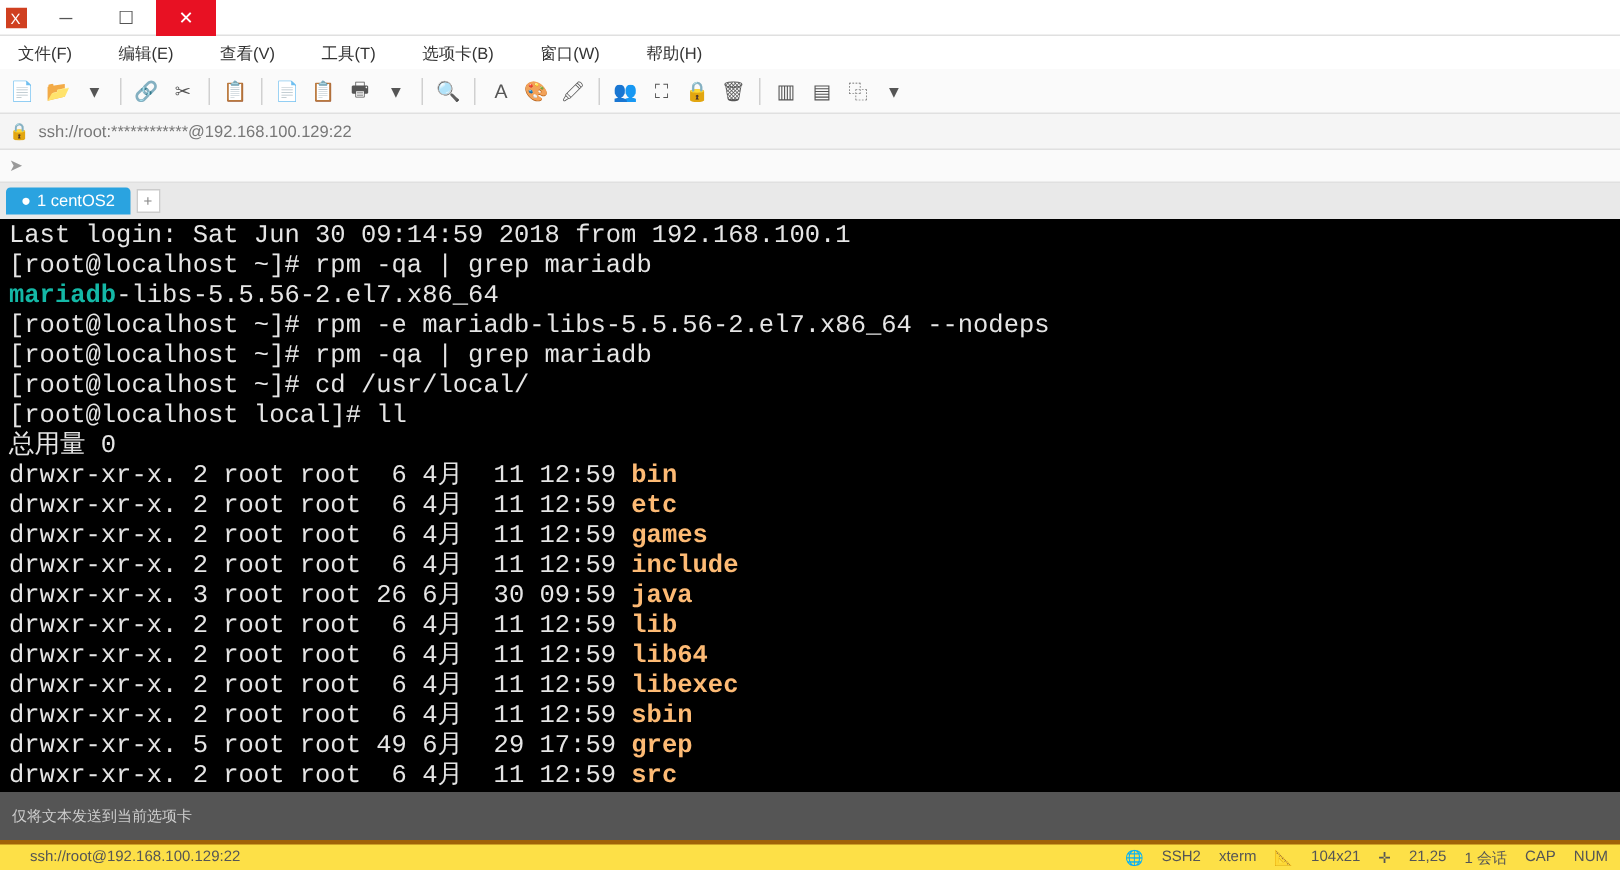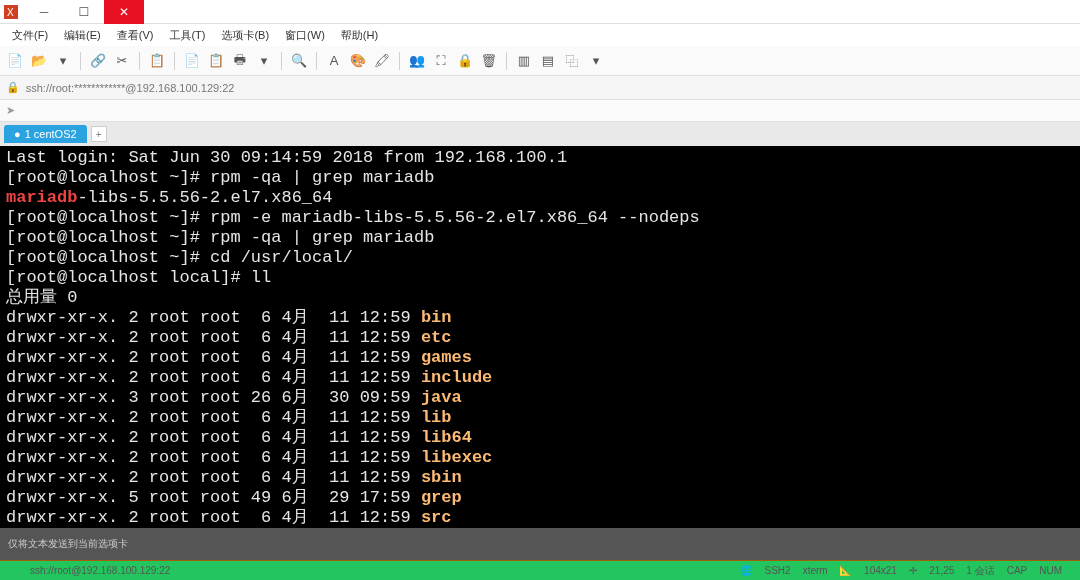--- a/index.html
+++ b/index.html
@@ -3,35 +3,35 @@
 <meta charset="utf-8">
 <style>
 * { margin:0; padding:0; box-sizing:border-box; }
 body { font-family:"Microsoft YaHei",Tahoma,sans-serif; font-size:12px; background:#fff; width:1080px; height:580px; overflow:hidden; display:flex; flex-direction:column; }
 .titlebar { background:#fff; height:24px; display:flex; align-items:center; padding:0 4px; border-bottom:1px solid #e0e0e0; }
 .titlebar .icon { width:14px; height:14px; margin-right:6px; }
 .titlebar .title { flex:1; color:#333; font-size:11px; }
 .winbtns { display:flex; }
 .winbtns div { width:40px; height:24px; display:flex; align-items:center; justify-content:center; color:#555; font-size:12px; }
 .winbtns .close { background:#e81123; color:#fff; }
-.menubar { height:22px; display:flex; align-items:center; padding:0 6px; gap:4px; background:#fff; }
+.menubar { height:22px; display:flex; align-items:center; padding:0 6px; gap:19px; background:#fff; }
 .menubar span { padding:2px 6px; color:#333; font-size:11px; }
 .toolbar { height:30px; display:flex; align-items:center; padding:0 6px; gap:6px; border-bottom:1px solid #e0e0e0; background:#fafafa; }
 .toolbar .tbtn { width:18px; height:18px; display:flex; align-items:center; justify-content:center; color:#555; font-size:13px; }
 .toolbar .sep { width:1px; height:18px; background:#d0d0d0; margin:0 2px; }
 .addrbar { height:24px; display:flex; align-items:center; padding:0 6px; background:#f5f5f5; border-bottom:1px solid #e0e0e0; color:#777; font-size:11px; gap:6px; }
 .hintbar { height:22px; display:flex; align-items:center; padding:0 6px; background:#fafafa; border-bottom:1px solid #e0e0e0; color:#999; font-size:11px; gap:4px; }
 .tabbar { height:24px; display:flex; align-items:center; background:#e9e9e9; padding:0 4px; gap:4px; }
 .tab { background:#2aa3e0; color:#fff; padding:3px 10px; border-radius:3px 3px 0 0; font-size:11px; display:flex; align-items:center; gap:4px; }
 .tab-add { width:16px; height:16px; background:#fff; border:1px solid #ccc; display:flex; align-items:center; justify-content:center; font-size:10px; color:#888; }
 .terminal { flex:1; background:#000; color:#e5e5e5; font-family:Consolas,"Courier New",monospace; font-size:17px; line-height:20px; padding:2px 6px; white-space:pre; overflow:hidden; }
-.terminal .red { color:#ef4444; font-weight:bold; }
+.terminal .red { color:#14b8a6; font-weight:bold; }
 .terminal .blue { color:#fdba74; font-weight:bold; }
 .statusbar1 { height:30px; background:#555; color:#ccc; font-size:10px; display:flex; align-items:center; padding:16px 8px; }
-.statusbar2 { height:20px; background:#22c55e; color:#555; font-size:10px; display:flex; align-items:center; padding:0 18px; border-top:1px solid #a16207; }
+.statusbar2 { height:20px; background:#fde047; color:#555; font-size:10px; display:flex; align-items:center; padding:0 8px; border-top:3px solid #a16207; }
 .statusbar2 .spacer { flex:1; }
 .statusbar2 span { margin-left:12px; }
 </style>
 </head>
 <body>
 
 <div class="titlebar">
   <span class="icon">
     <svg width="14" height="14">
         <rect width="14" height="14" fill="#d04020"></rect>

